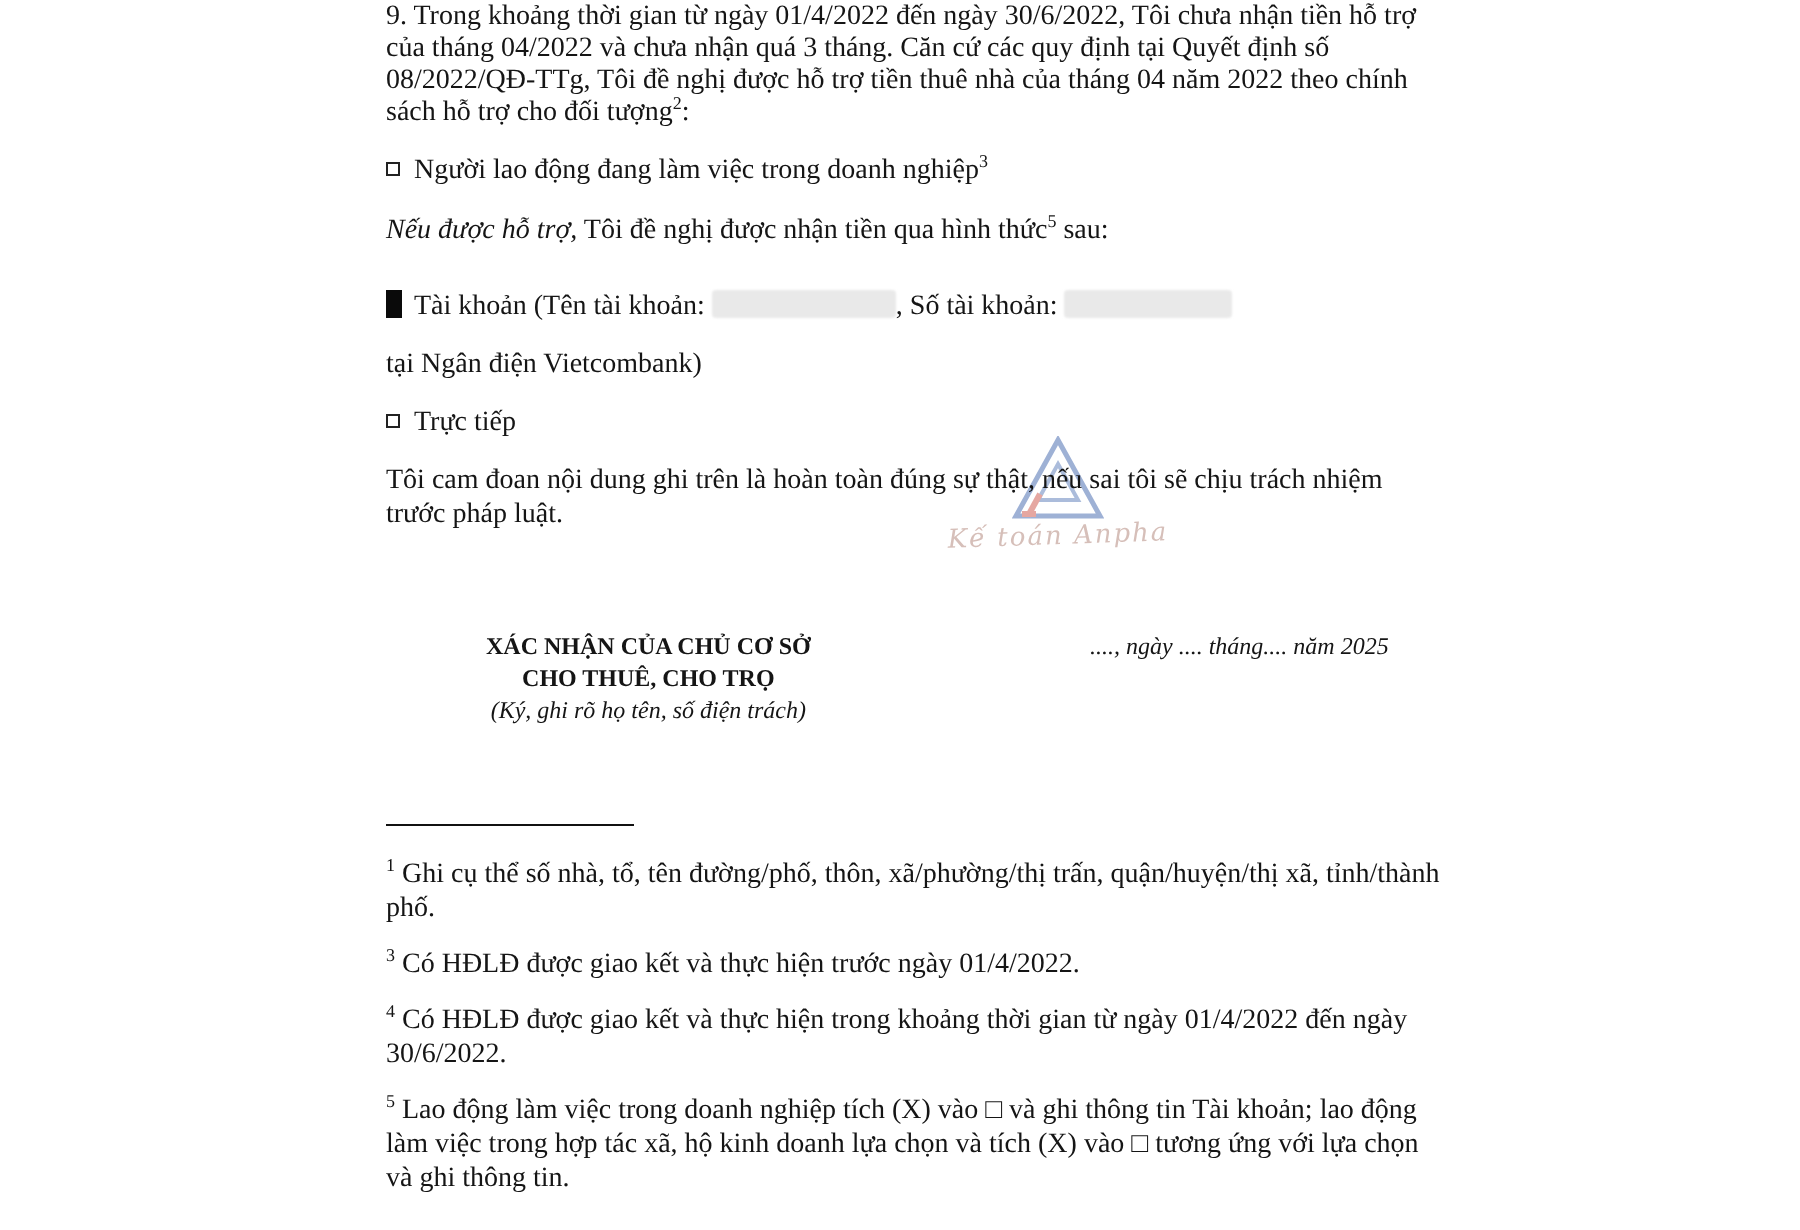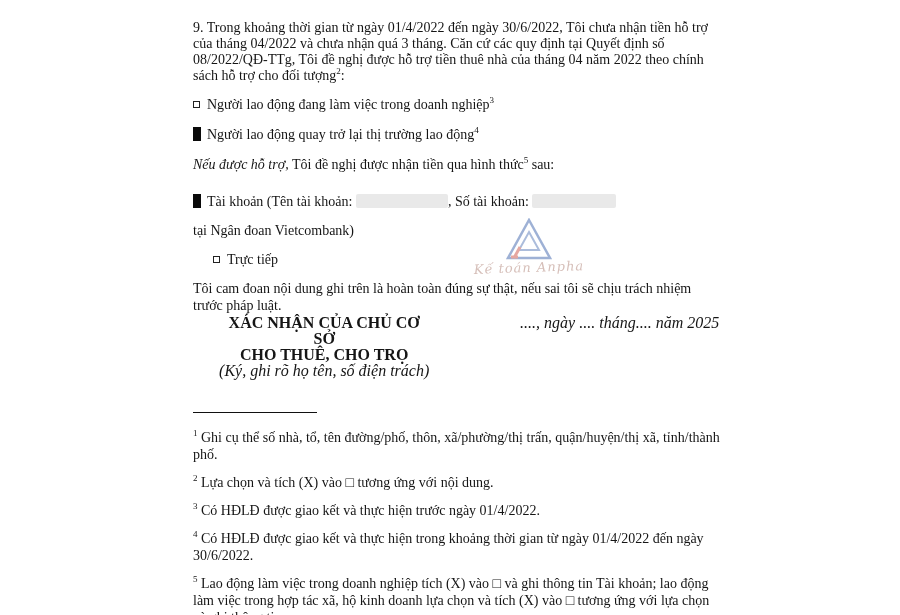--- a/index.html
+++ b/index.html
@@ -1,32 +1,32 @@
 <!DOCTYPE html>
 <html><head>
 <meta charset="utf-8">
 <style>
   * { margin:0; padding:0; box-sizing:border-box; }
   html,body { width:900px; height:615px; background:#ffffff; overflow:hidden; }
   body { font-family:"Liberation Serif","DejaVu Serif",serif; color:#151515; position:relative; }
   .page { position:absolute; left:0; top:0; width:900px; height:615px; background:#fff; }
-  .content { position:absolute; left:193px; top:20px; width:527px; font-size:14px; line-height:16px; }
+  .content { position:absolute; left:193px; top:1px; width:527px; font-size:14px; line-height:16px; }
   .para { margin-bottom:12px; }
   .line { margin-bottom:12px; white-space:nowrap; }
   .spaced { margin-top:13px; }
   .checkbox-empty { display:inline-block; width:7px; height:7px; border:1px solid #222; vertical-align:1px; margin-right:7px; }
   .checkbox-filled { display:inline-block; width:8px; height:14px; background:#0a0a0a; vertical-align:-2px; margin-right:6px; }
   sup { font-size:9px; line-height:0; }
   .bold-italic { font-weight:normal; font-style:italic; }
   .redact { display:inline-block; height:14px; background:#e9e9e9; border-radius:2px; vertical-align:-2px; filter:blur(0.5px); }
   .redact.name { width:92px; }
   .redact.number { width:84px; }
   .commit { margin-top:2px; line-height:17px; }
   .sig-row { position:absolute; left:193px; top:315px; width:527px; display:flex; }
-  .sig-col { text-align:center; line-height:16px; font-size:16px; }
+  .sig-col { text-align:center; line-height:16px; font-size:12px; }
   .sig-left { width:235px; margin-left:24px; }
   .sig-right { width:220px; margin-left:88px; }
   .sig-bold { font-weight:bold; }
   .sig-italic { font-style:italic; }
   .fn-rule { position:absolute; left:193px; top:412px; width:124px; height:1px; background:#111; }
   .footnotes { position:absolute; left:193px; top:429px; width:532px; font-size:14px; }
   .fn { margin-bottom:11px; line-height:17px;font-family:Liberation Serif, serif; }
   .watermark { position:absolute; left:469px; top:218px; width:120px; text-align:center; pointer-events:none; }
   .wm-text { font-style:italic; font-size:13px; color:#d6bfb9; letter-spacing:1px; margin-top:-4px;
              font-family:"DejaVu Serif",serif; transform:rotate(-2deg); }
@@ -47,35 +47,32 @@
   </div>
 
   <div class="content">
 
     <div class="para"><span>9. Trong khoảng thời gian từ ngày 01/4/2022 đến ngày 30/6/2022, Tôi chưa nhận tiền hỗ trợ của tháng 04/2022 và chưa nhận quá 3 tháng. Căn cứ các quy định tại Quyết định số 08/2022/QĐ-TTg, Tôi đề nghị được hỗ trợ tiền thuê nhà của tháng 04 năm 2022 theo chính sách hỗ trợ cho đối tượng</span><sup>2</sup><span>:</span></div>
 
     <div class="line spaced">
       <span class="checkbox-empty"></span><span>Người lao động đang làm việc trong doanh nghiệp</span><sup>3</sup>
     </div>
 
-    <div class="line" style="margin-top:14px;">
-      <span class="checkbox-filled"></span><span>Người lao động quay trở lại thị trường lao động</span><sup>4</sup>
-    </div>
 
     <div class="line" style="margin-top:14px;">
       <span class="bold-italic">Nếu được hỗ trợ,</span><span> Tôi đề nghị được nhận tiền qua hình thức</span><sup>5</sup><span> sau:</span>
     </div>
 
     <div class="line" style="margin-top:21px;">
       <span class="checkbox-filled"></span><span>Tài khoản (Tên tài khoản: </span><span class="redact name"></span><span>, Số tài khoản: </span><span class="redact number"></span>
     </div>
 
-    <div class="line" style="margin-top:13px;">tại Ngân đoan Vietcombank)</div>
+    <div class="line" style="margin-top:13px;">tại Ngân điện Vietcombank)</div>
 
-    <div class="line" style="margin-top:13px;margin-left:20px;">
+    <div class="line" style="margin-top:13px;">
       <span class="checkbox-empty"></span><span>Trực tiếp</span>
     </div>
 
     <div class="commit">Tôi cam đoan nội dung ghi trên là hoàn toàn đúng sự thật, nếu sai tôi sẽ chịu trách nhiệm trước pháp luật.</div>
 
   </div>
 
   <div class="sig-row">
     <div class="sig-col sig-left">
       <div class="sig-bold">XÁC NHẬN CỦA CHỦ CƠ SỞ</div>
@@ -84,19 +81,18 @@
     </div>
     <div class="sig-col sig-right">
       <div class="sig-italic">...., ngày .... tháng.... năm 2025</div>
     </div>
   </div>
 
   <div class="fn-rule"></div>
 
   <div class="footnotes">
     <div class="fn"><sup>1</sup> <span>Ghi cụ thể số nhà, tổ, tên đường/phố, thôn, xã/phường/thị trấn, quận/huyện/thị xã, tỉnh/thành phố.</span></div>
-    <div class="fn"><sup>2</sup> <span>Lựa chọn và tích (X) vào □ tương ứng với nội dung.</span></div>
     <div class="fn"><sup>3</sup> <span>Có HĐLĐ được giao kết và thực hiện trước ngày 01/4/2022.</span></div>
     <div class="fn"><sup>4</sup> <span>Có HĐLĐ được giao kết và thực hiện trong khoảng thời gian từ ngày 01/4/2022 đến ngày 30/6/2022.</span></div>
     <div class="fn"><sup>5</sup> <span>Lao động làm việc trong doanh nghiệp tích (X) vào □ và ghi thông tin Tài khoản; lao động làm việc trong hợp tác xã, hộ kinh doanh lựa chọn và tích (X) vào □ tương ứng với lựa chọn và ghi thông tin.</span></div>
   </div>
 
 </div>
 
 </body></html>

